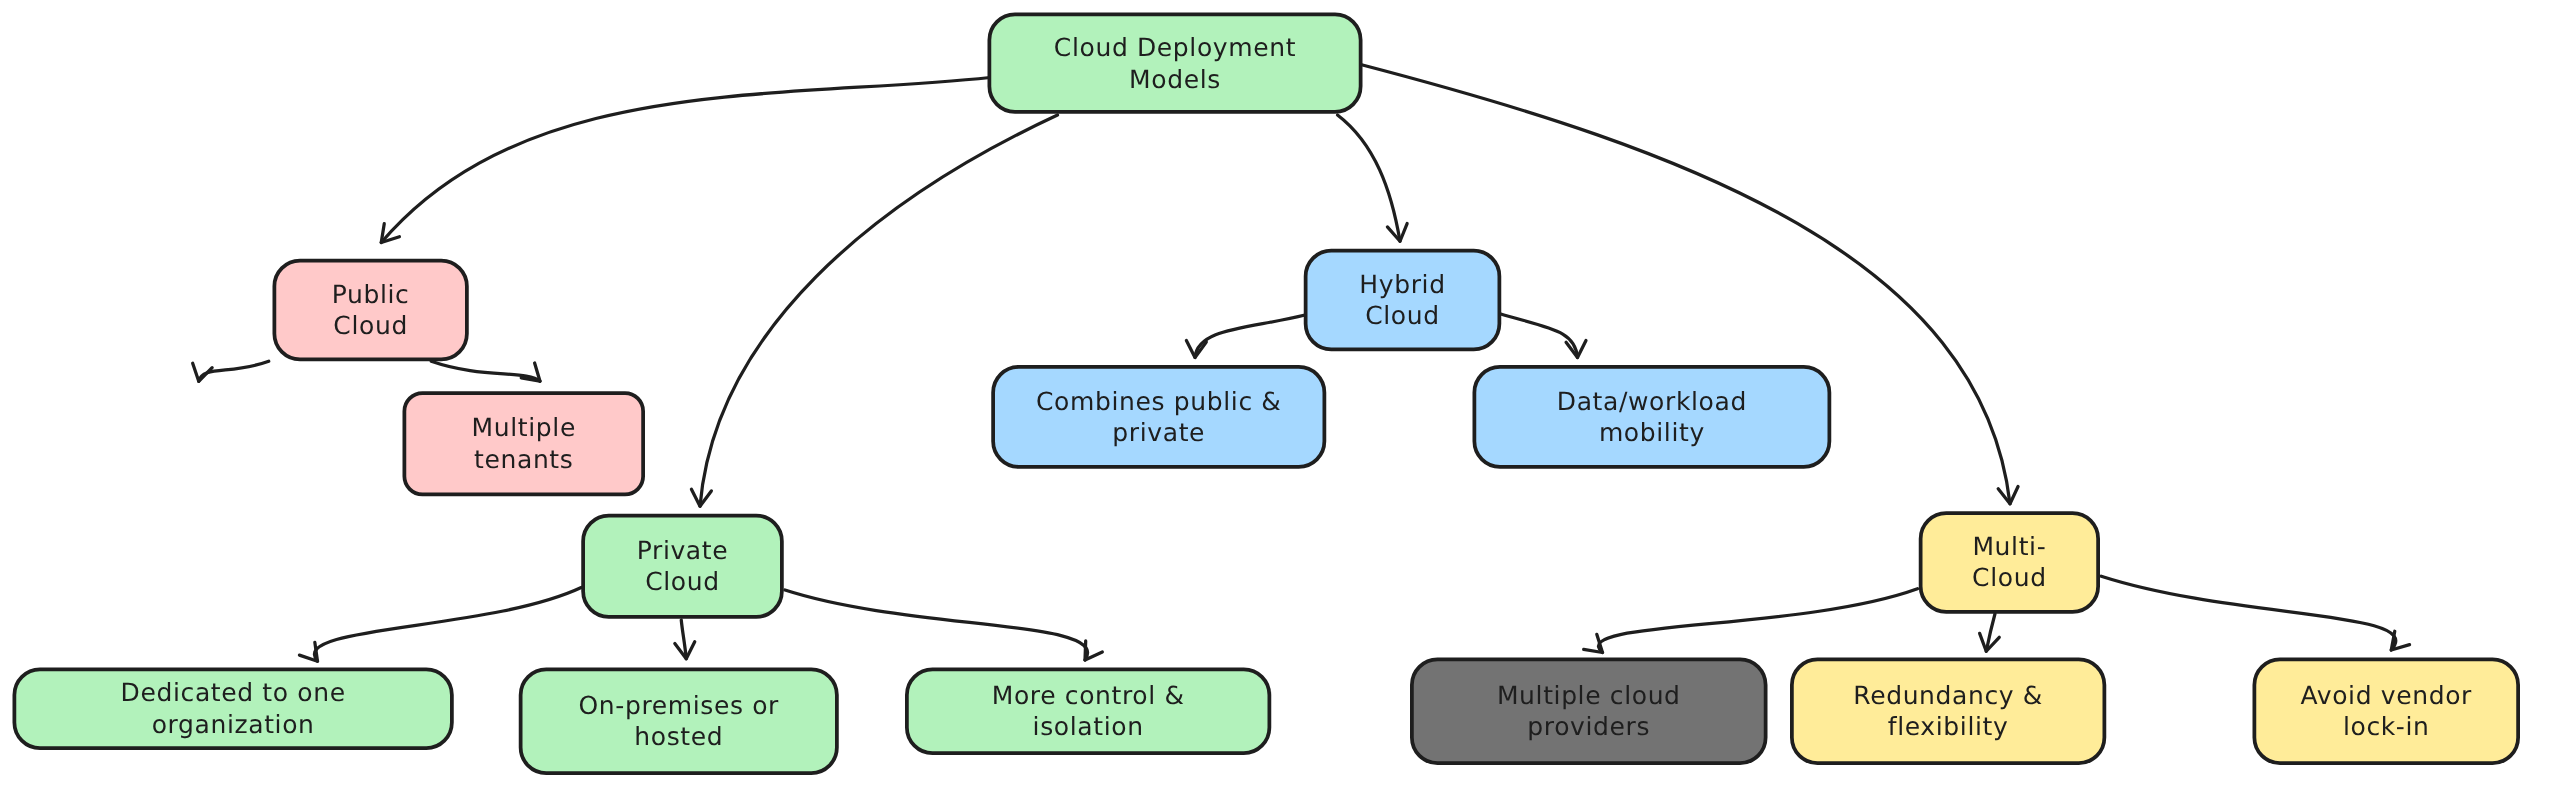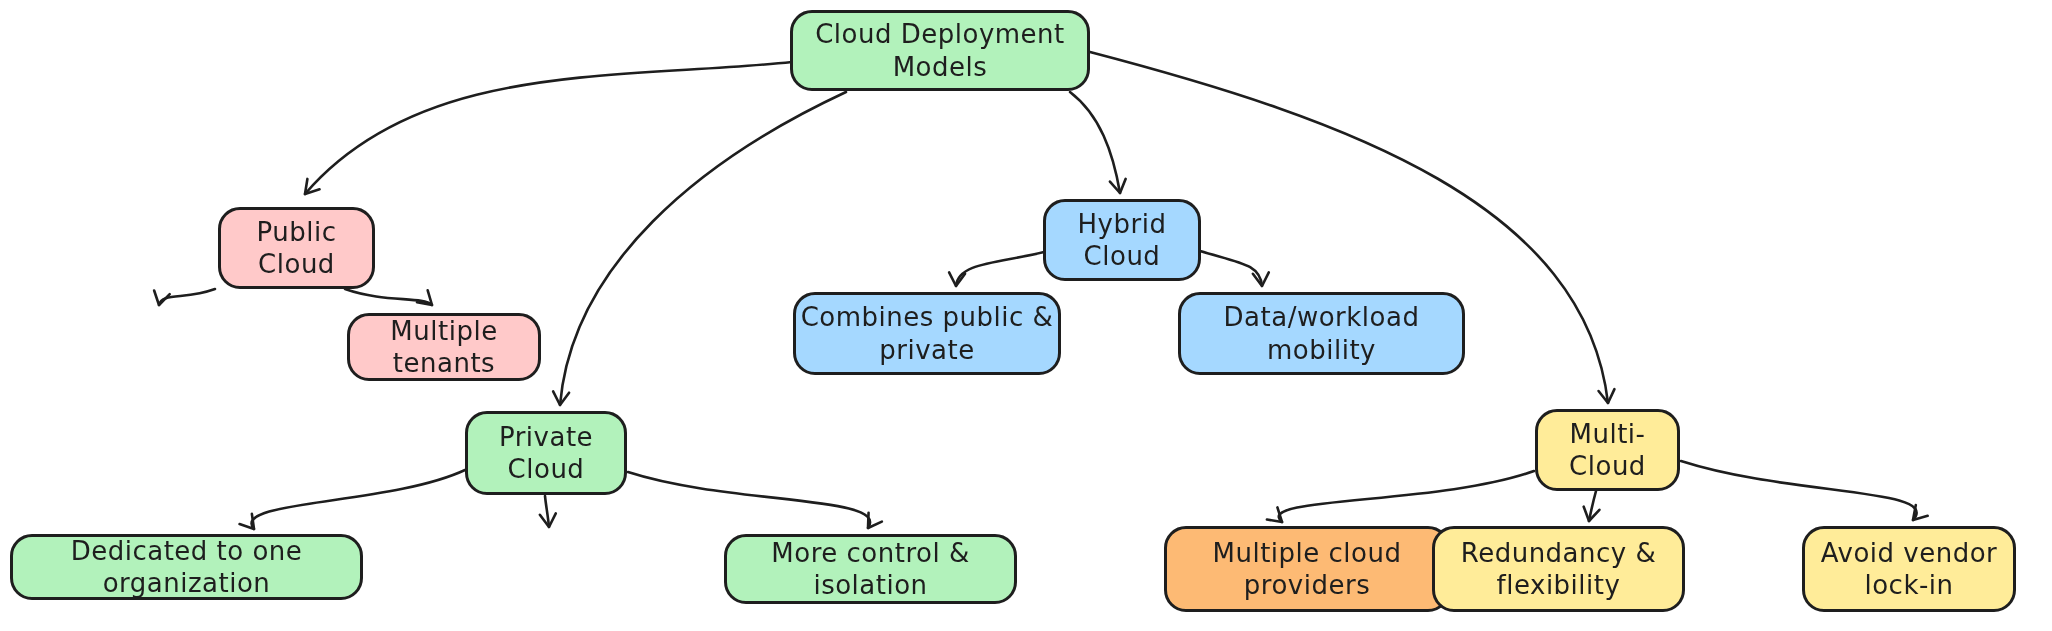--- a/index.html
+++ b/index.html
@@ -32,31 +32,31 @@
     position: absolute;
     z-index: 2;
     box-sizing: border-box;
     border: 3px solid var(--stroke, #1e1e1e);
     border-radius: 22px;
     display: flex;
     align-items: center;
     justify-content: center;
     text-align: center;
     white-space: pre-line;
-    font-size: 26px;
+    font-size: 20px;
     line-height: 1.24;
     color: var(--stroke, #1e1e1e);
     letter-spacing: 0.5px;
     cursor: default;
   }
   
   .n-root       { left: 790px;  top: 10px;  width: 300px; height: 81px; }
   .n-public     { left: 218px;  top: 207px; width: 157px; height: 82px; }
   .n-shared     { left: 36px;   top: 313px; width: 245px; height: 84px; }
-  .n-tenants    { left: 347px;  top: 313px; width: 194px; height: 68px; }
+  .n-tenants    { left: 322px;  top: 313px; width: 194px; height: 84px; border-radius: 16px; }
   .n-hybrid     { left: 1043px; top: 199px; width: 158px; height: 82px; }
   .n-combines   { left: 793px;  top: 292px; width: 268px; height: 83px; }
   .n-mobility   { left: 1150px; top: 292px; width: 287px; height: 83px; }
   .n-private    { left: 465px;  top: 411px; width: 162px; height: 84px; }
   .n-dedicated  { left: 10px;   top: 534px; width: 353px; height: 66px; }
   .n-onprem     { left: 415px;  top: 534px; width: 256px; height: 86px; }
   .n-control    { left: 724px;  top: 534px; width: 293px; height: 70px; }
   .n-multi      { left: 1535px; top: 409px; width: 145px; height: 82px; }
   .n-providers  { left: 1128px; top: 526px; width: 286px; height: 86px; }
   .n-redundancy { left: 1432px; top: 526px; width: 253px; height: 86px; }
@@ -104,24 +104,26 @@
   <div class="node n-hybrid" style="background: rgb(165, 216, 255);">Hybrid
 Cloud</div>
   <div class="node n-combines" style="background: rgb(165, 216, 255);">Combines public &amp;
 private</div>
   <div class="node n-mobility" style="background: rgb(165, 216, 255); margin-left: 28px;">Data/workload
 mobility</div>
   <div class="node n-private" style="background: rgb(178, 242, 187);">Private
 Cloud</div>
   <div class="node n-dedicated" style="background: rgb(178, 242, 187);">Dedicated to one
 organization</div>
+  <div class="node n-onprem" style="background: rgb(178, 242, 187);">On-premises or
+hosted</div>
   <div class="node n-control" style="background: rgb(178, 242, 187);">More control &amp;
 isolation</div>
   <div class="node n-multi" style="background: rgb(255, 236, 153);">Multi-
 Cloud</div>
-  <div class="node n-providers" style="background: #fdba74; margin-left: 36px;">Multiple cloud
+  <div class="node n-providers" style="background: #737373;">Multiple cloud
 providers</div>
   <div class="node n-redundancy" style="background: rgb(255, 236, 153);">Redundancy &amp;
 flexibility</div>
   <div class="node n-vendor" style="background: rgb(255, 236, 153);">Avoid vendor
 lock-in</div>
 
 </div>
 
 </body></html>

